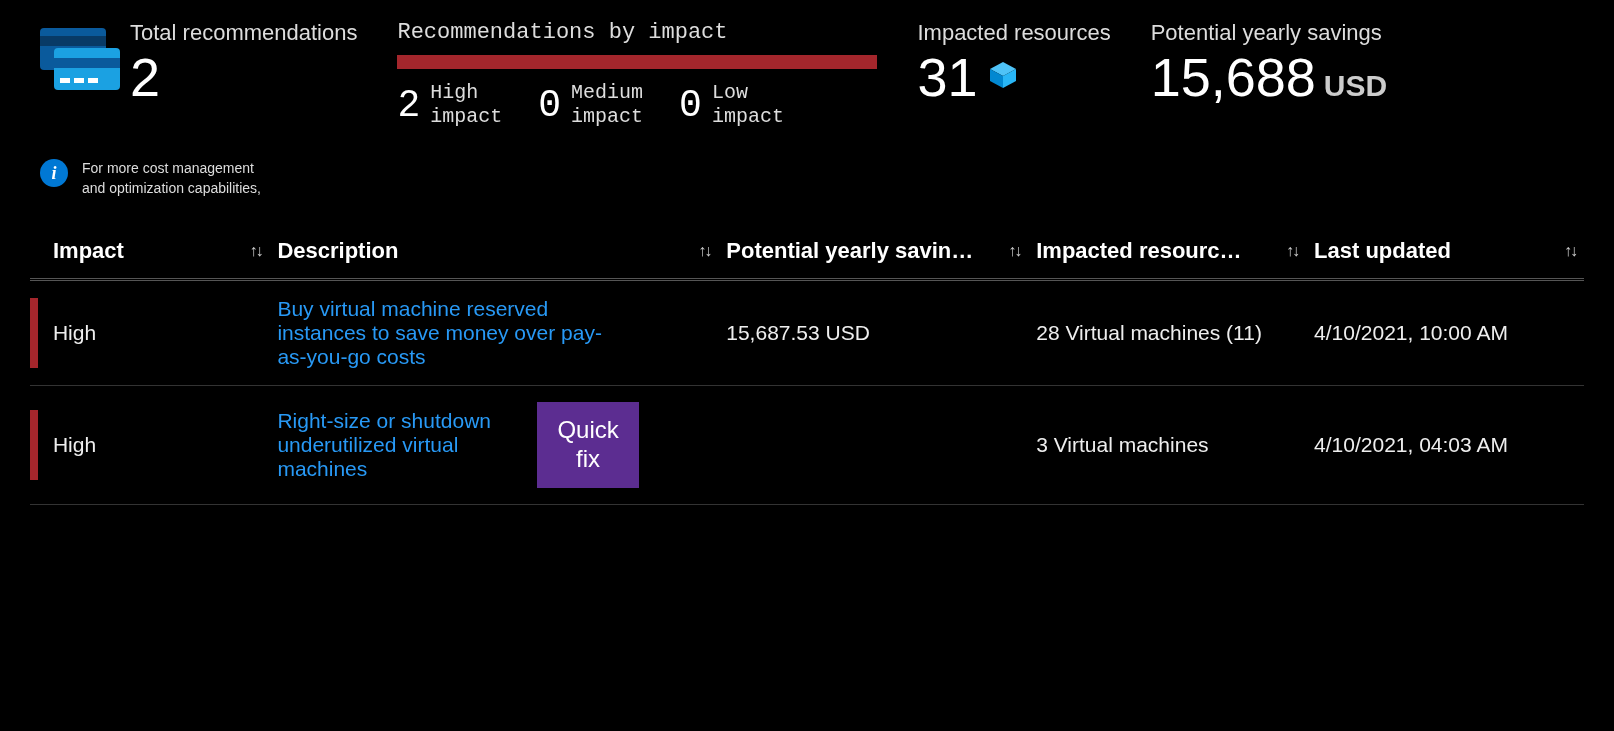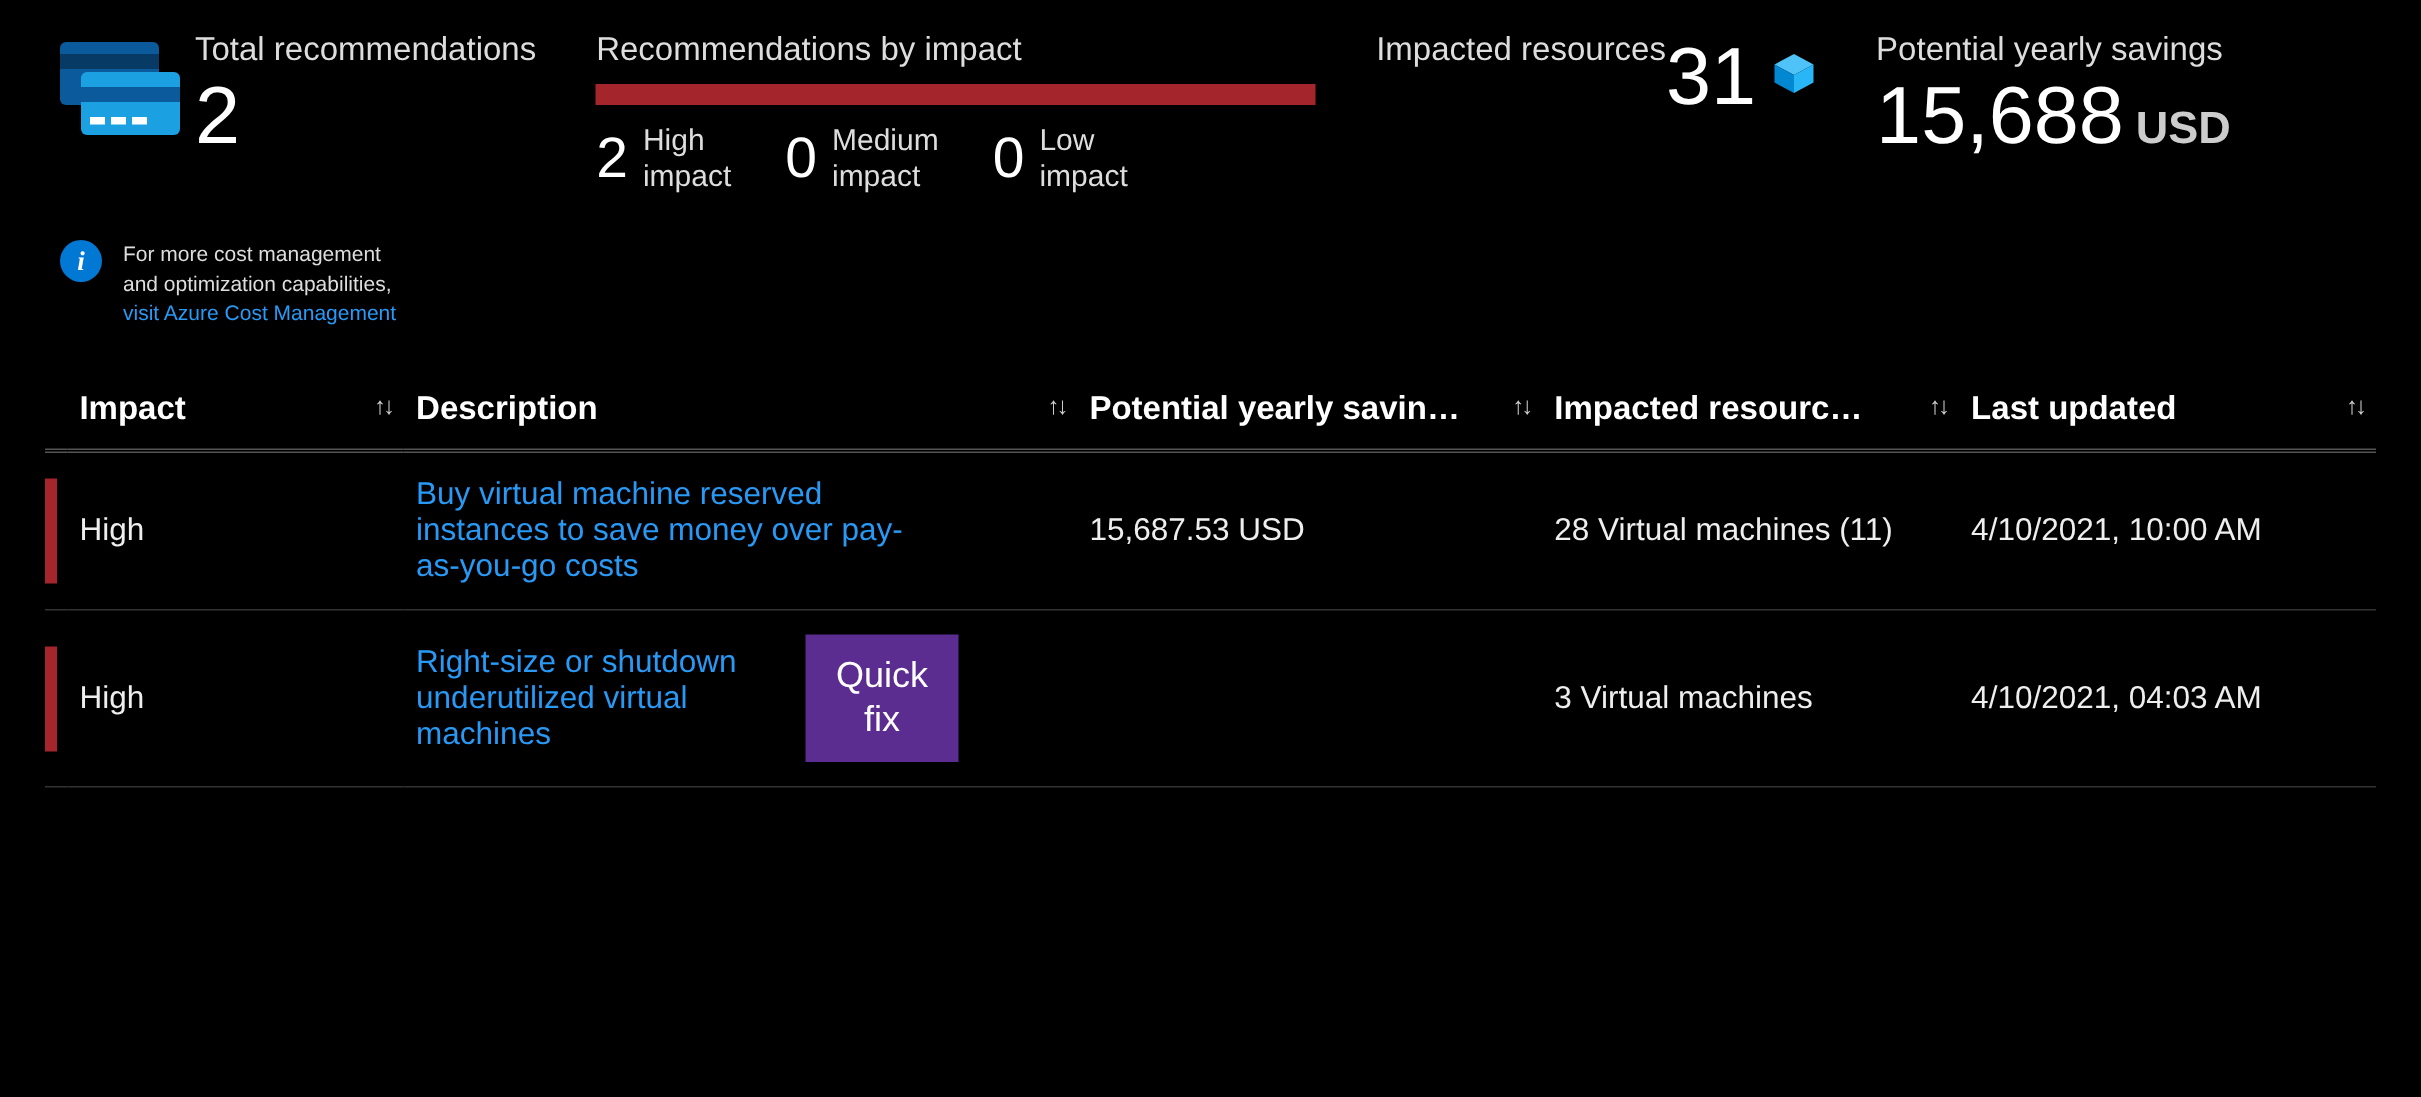--- a/index.html
+++ b/index.html
@@ -13,32 +13,32 @@
     .summary-row {
       display: flex;
       gap: 40px;
       align-items: flex-start;
       margin-bottom: 30px;
     }
     .summary-block { display: flex; align-items: flex-start; }
     .cards-icon svg { width: 100px; height: 80px; }
     .label { font-size: 22px; color: #ddd; white-space: nowrap; }
     .big-number { font-size: 54px; font-weight: 400; line-height: 1; margin-top: 4px; }
-    .impact-section { flex: 0 0 480px; }
+    .impact-section { flex: 0 0 480px; font-family: Liberation Mono, monospace; }
     .impact-bar {
       height: 14px;
       background: #a4262c;
       width: 100%;
       margin: 10px 0 12px;
     }
     .impact-breakdown { display: flex; gap: 36px; }
     .impact-item { display: flex; align-items: center; gap: 10px; }
     .impact-count { font-size: 38px; }
     .impact-text { font-size: 20px; line-height: 1.2; color: #ddd; }
-    .resources-block { display: flex; flex-direction: row; }
+    .resources-block { display: flex; flex-direction: column; }
     .resources-row { display: flex; align-items: center; gap: 10px; }
     .cube-icon { width: 30px; height: 30px; }
     .savings-block { display: flex; flex-direction: column; }
     .savings-row { display: flex; align-items: baseline; gap: 8px; }
     .currency { font-size: 30px; color: #ccc; font-weight: bold; }
 
     .info-row {
       display: flex;
       gap: 14px;
       align-items: flex-start;
@@ -155,21 +155,20 @@
     </div>
   </div>
 
 </div>
 
 <div class="info-row">
   <div class="info-icon">i</div>
   <div class="info-text">
     <span>For more cost management</span><br>
     <span>and optimization capabilities,</span><br>
-    <span class="info-link">visit Azure Cost Management</span>
   </div>
 </div>
 
 <table class="rec-table">
   <colgroup>
     <col style="width:14px">
     <col class="col-impact">
       <col class="col-desc">
       <col class="col-sav">
       <col class="col-res">

